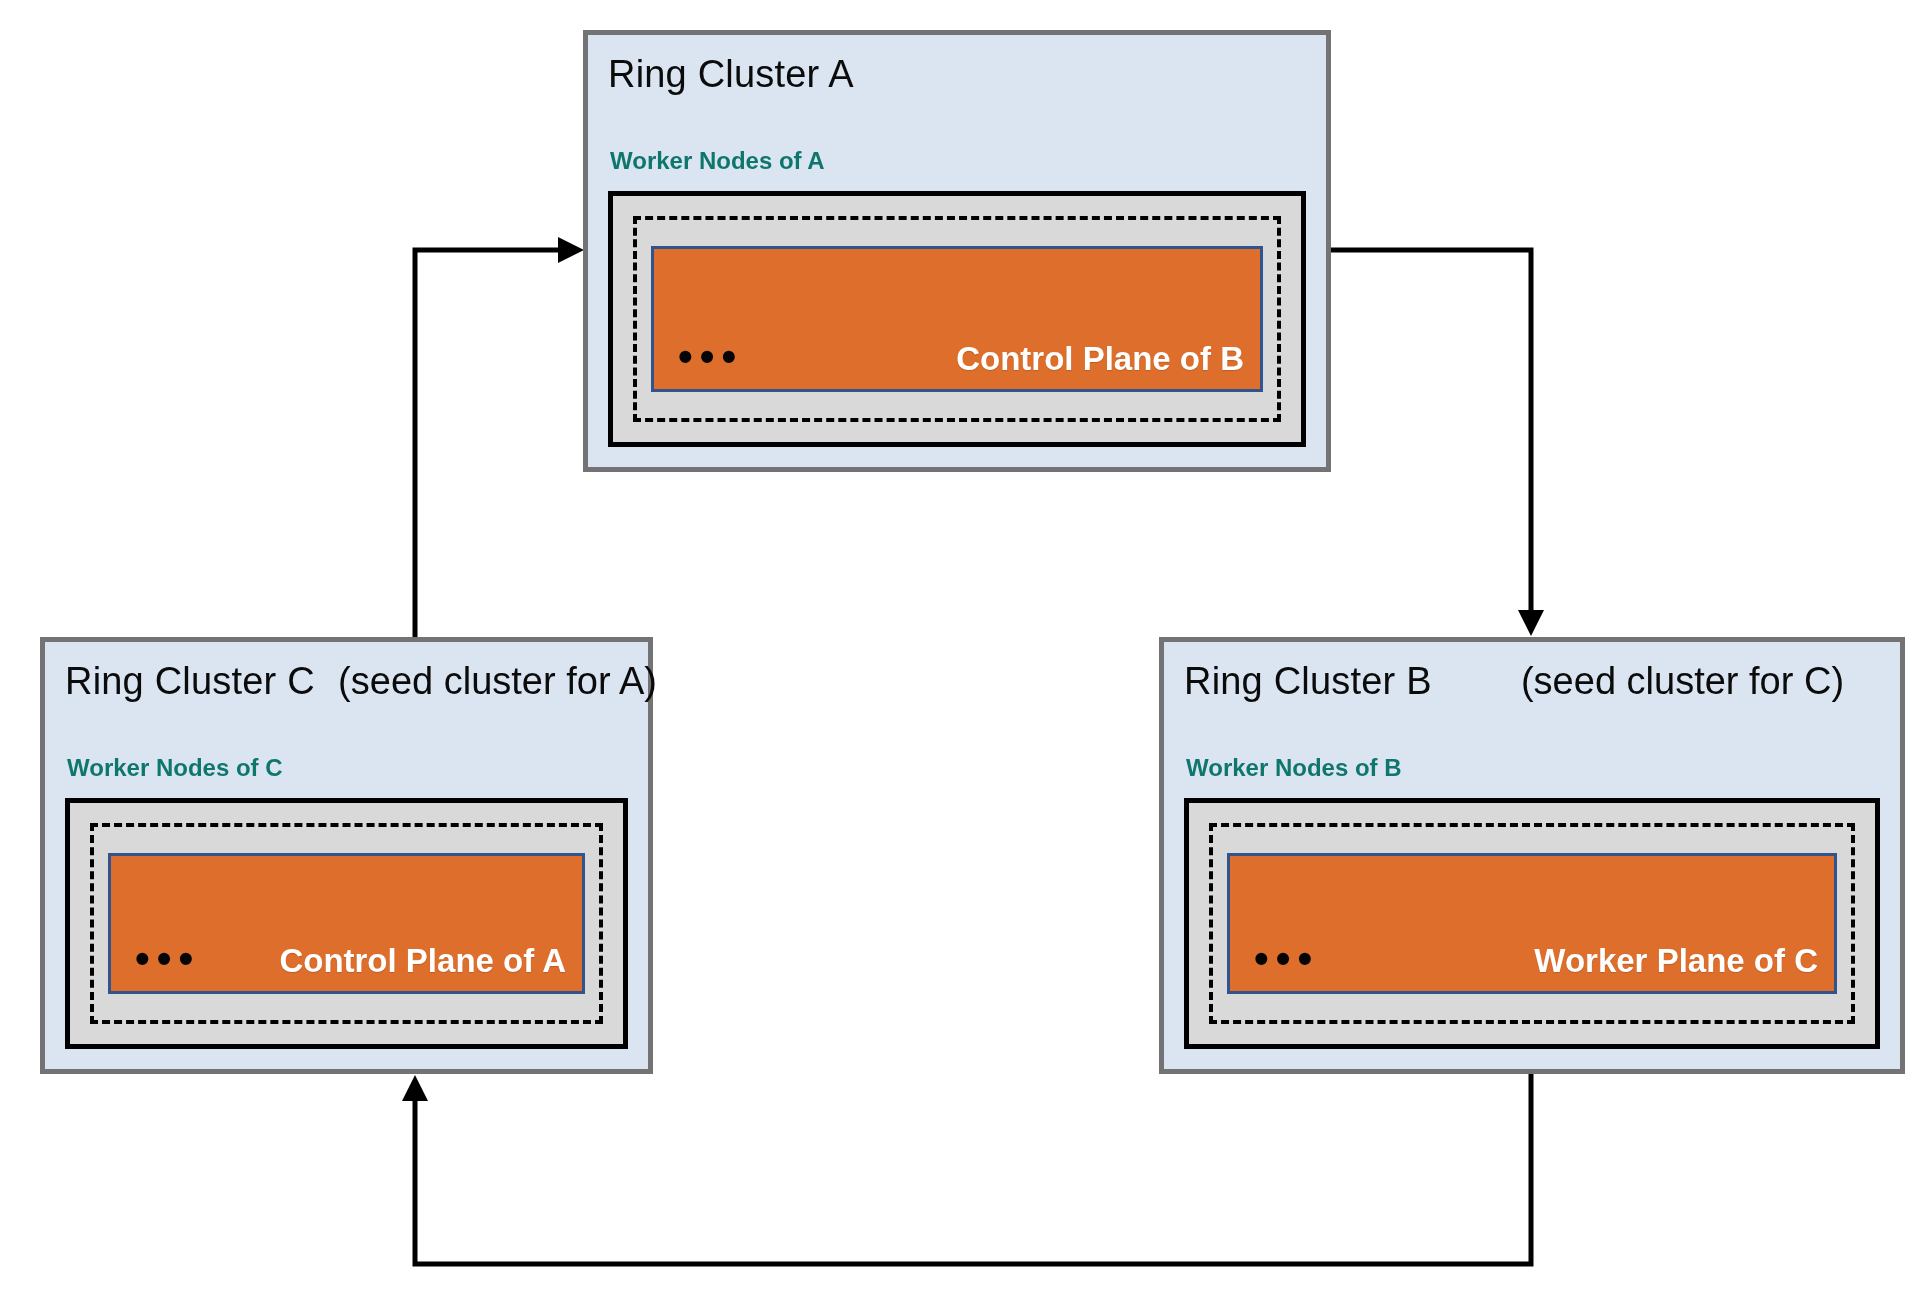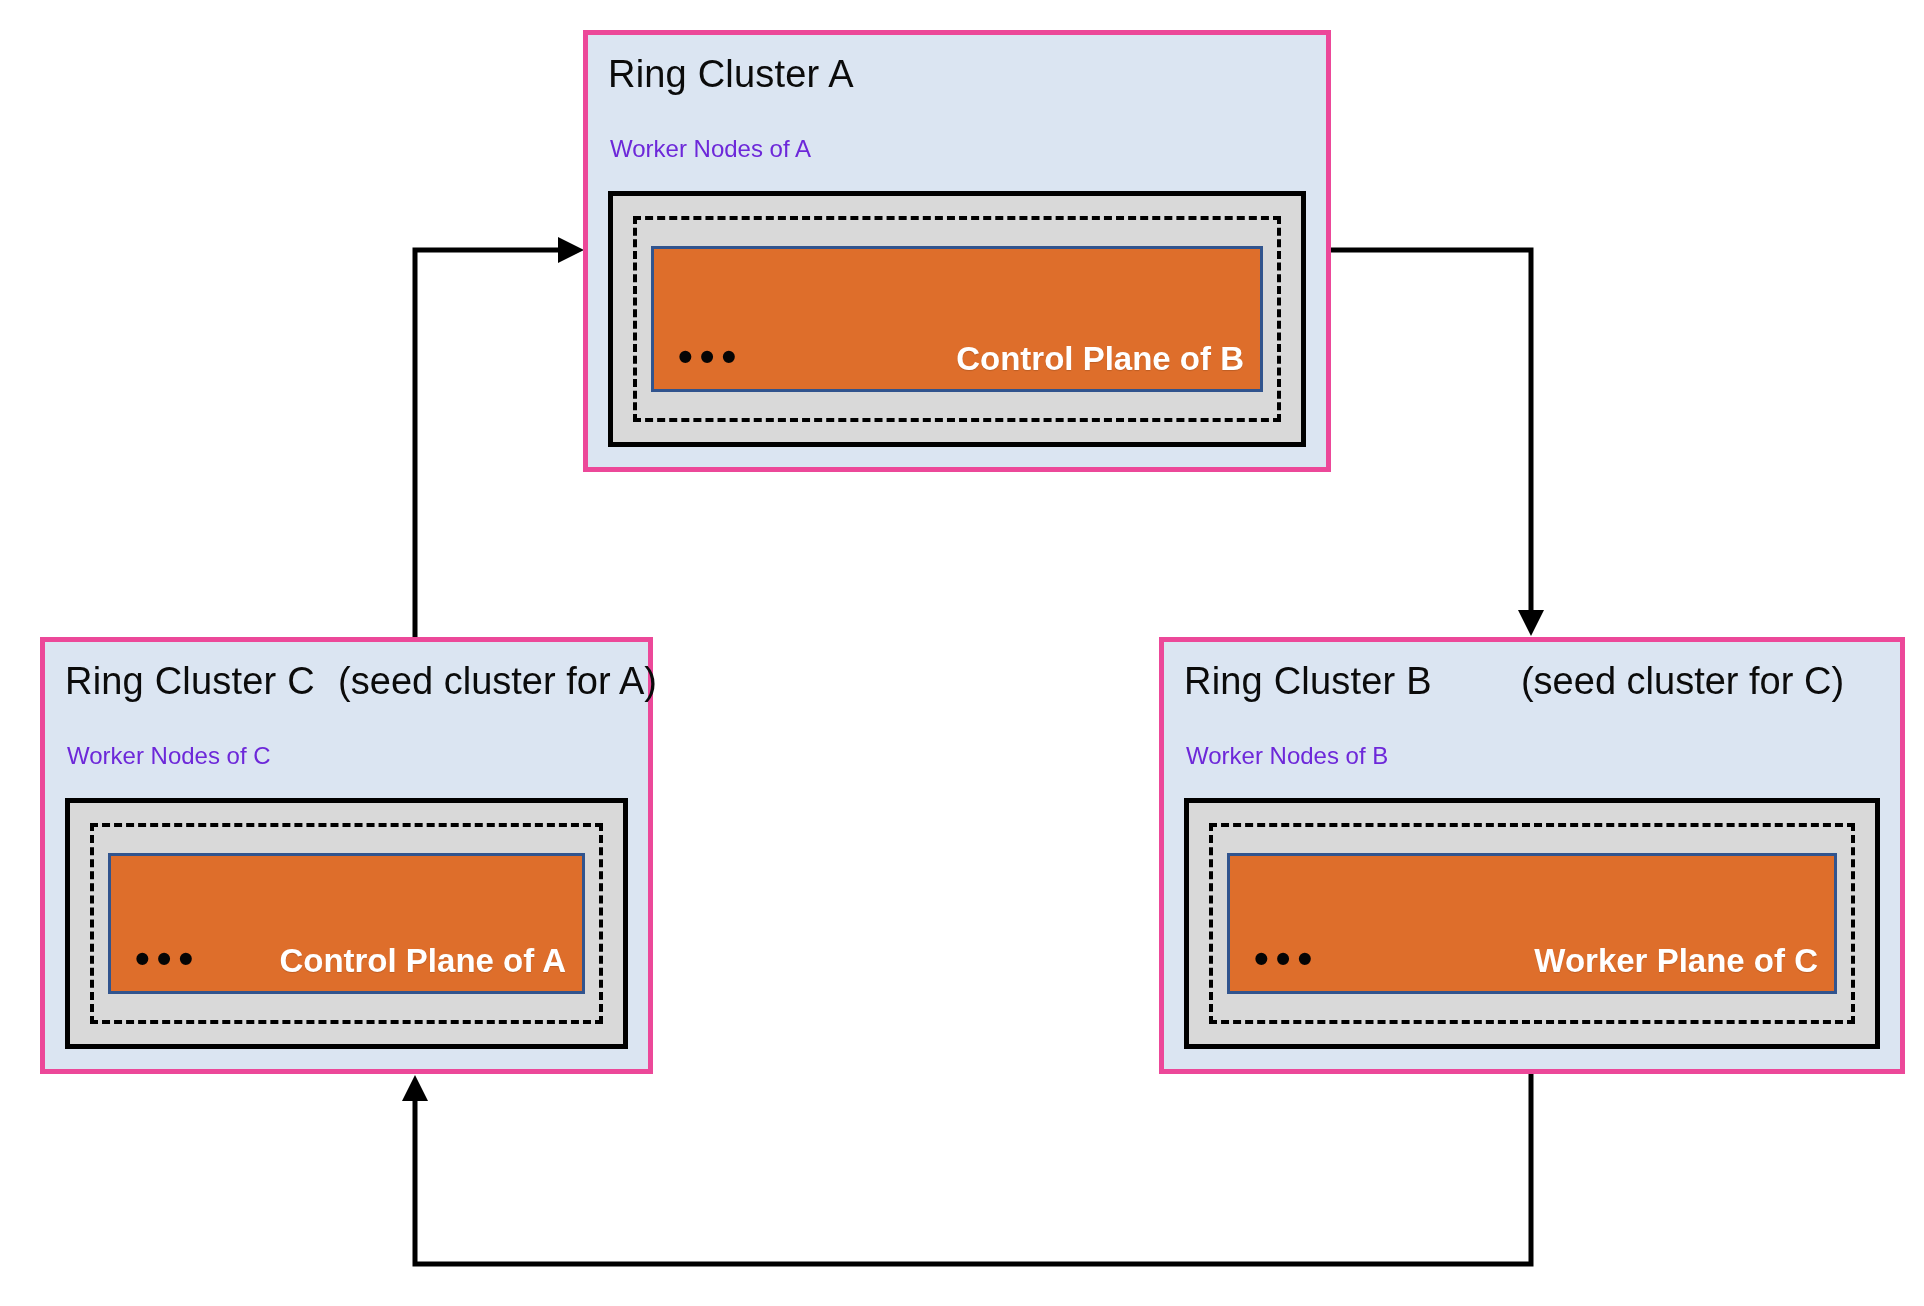--- a/index.html
+++ b/index.html
@@ -9,39 +9,39 @@
     background:#ffffff;
     font-family:"Liberation Sans", sans-serif;
     overflow:hidden;
   }
   .connectors{position:absolute;left:0;top:0;width:1924px;height:1306px;}
 
   
   .cluster{
     position:absolute;
     background:#dbe5f2;
-    border:5px solid #ec4899;
+    border:5px solid #737373;
     box-sizing:border-box;
   }
   .pos-a{left:583px;top:30px;width:748px;height:442px;}
   .pos-b{left:1159px;top:637px;width:746px;height:437px;padding-left:18px;}
   .pos-c{left:40px;top:637px;width:613px;height:437px;}
 
   .title-row{position:absolute;left:20px;top:20px;right:14px;height:44px;}
   .cluster-title{
     font-size:38px;line-height:1.05;color:#0b0b0b;
     letter-spacing:0.2px;white-space:nowrap;
   }
   .seed-note{
     position:absolute;left:48%;top:0;
     font-size:38px;line-height:1.05;color:#0b0b0b;white-space:nowrap;
   }
   .worker-label{
-    position:absolute;left:22px;top:100px;
-    font-size:24px;font-weight:normal;color:#6d28d9;white-space:nowrap;
+    position:absolute;left:22px;top:112px;
+    font-size:24px;font-weight:bold;color:#0f766e;white-space:nowrap;
   }
 
   
   .worker-box{
     position:absolute;left:20px;right:20px;top:156px;bottom:20px;
     background:#d9d9d9;
     border:5px solid #000;
     box-sizing:border-box;
     padding:20px;
   }

